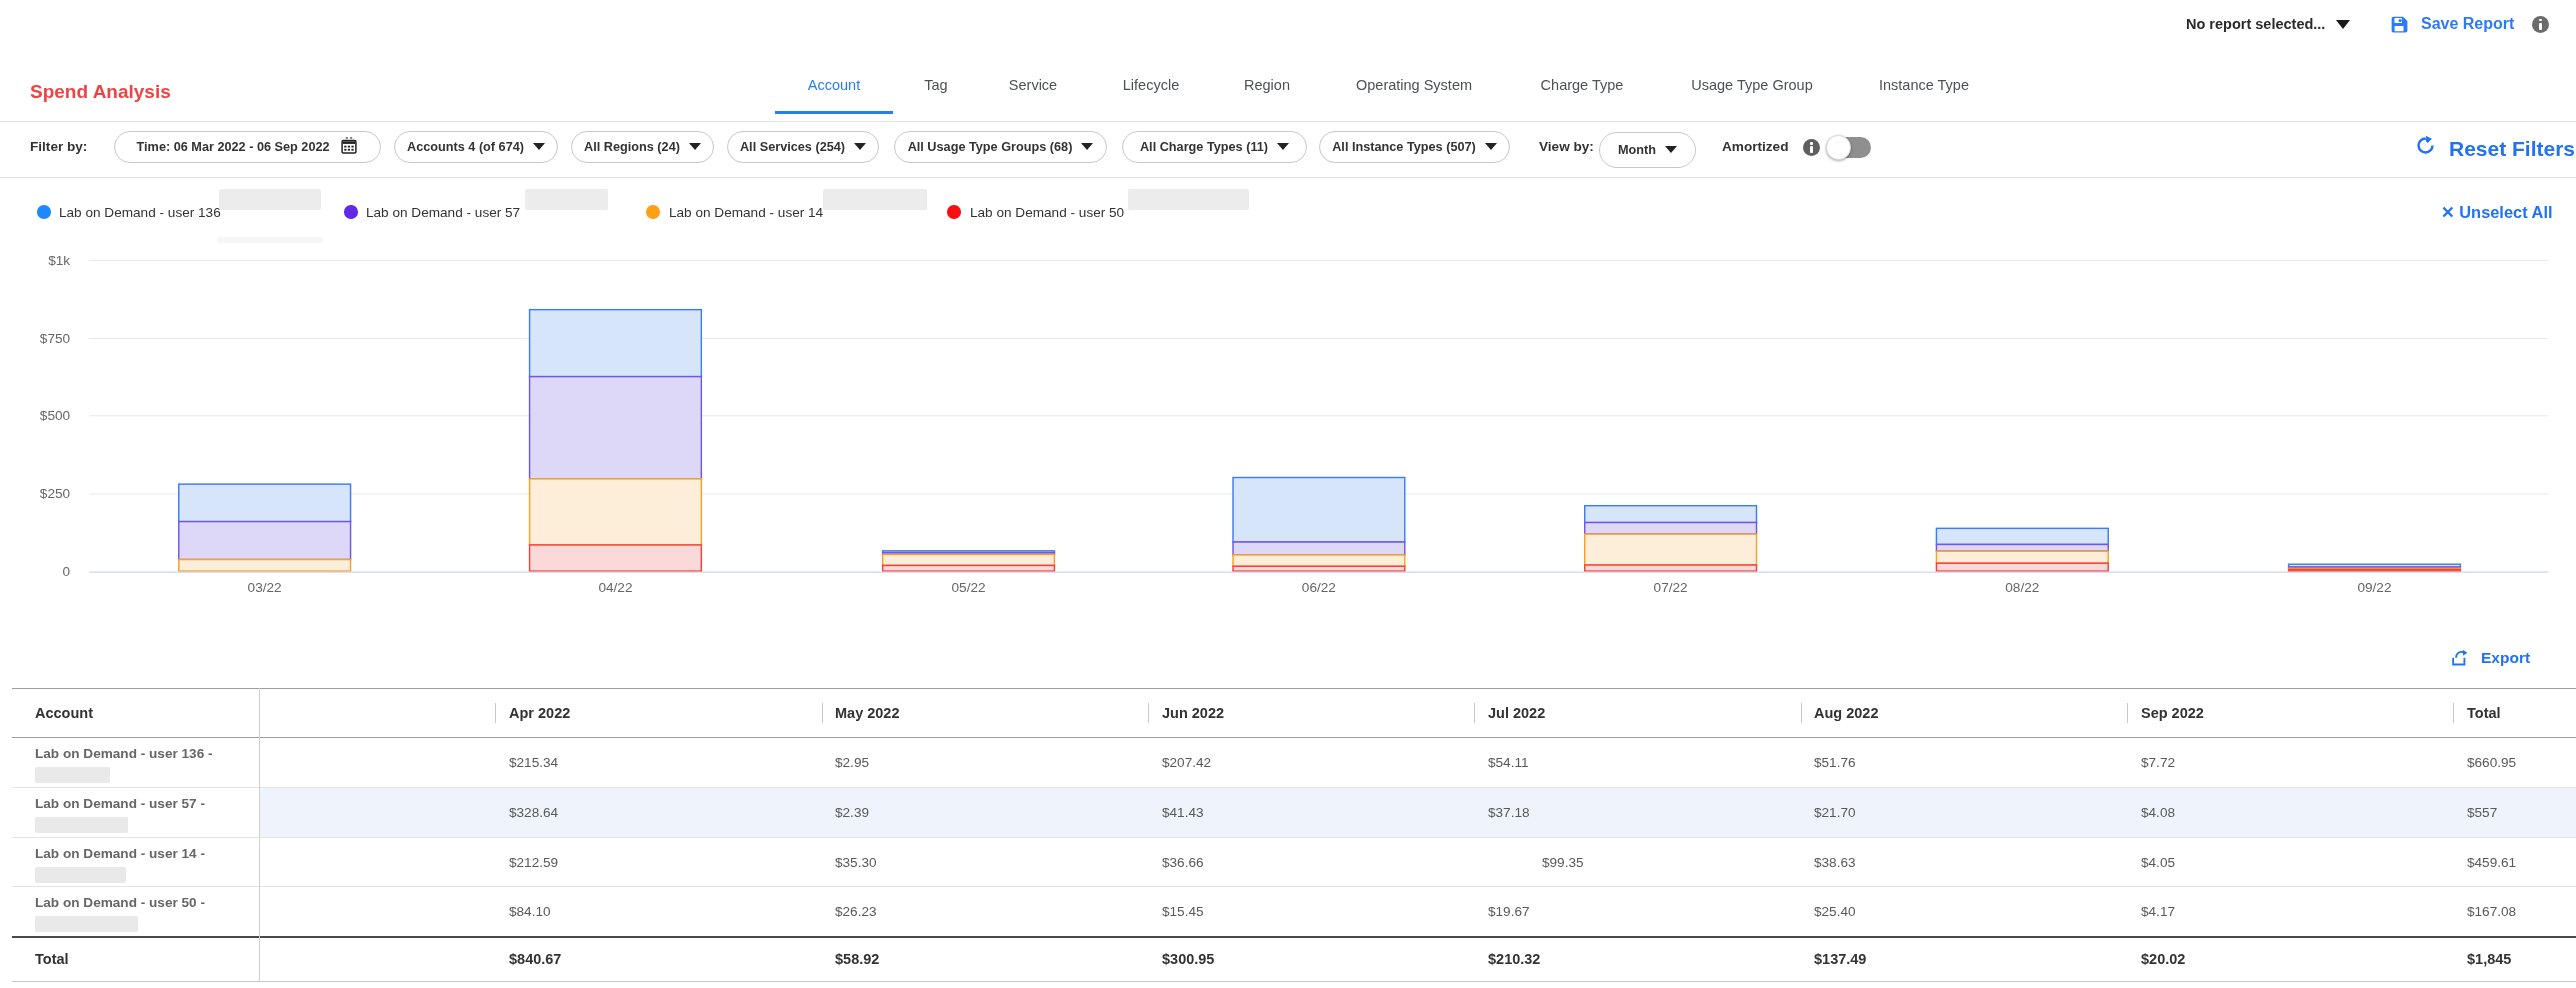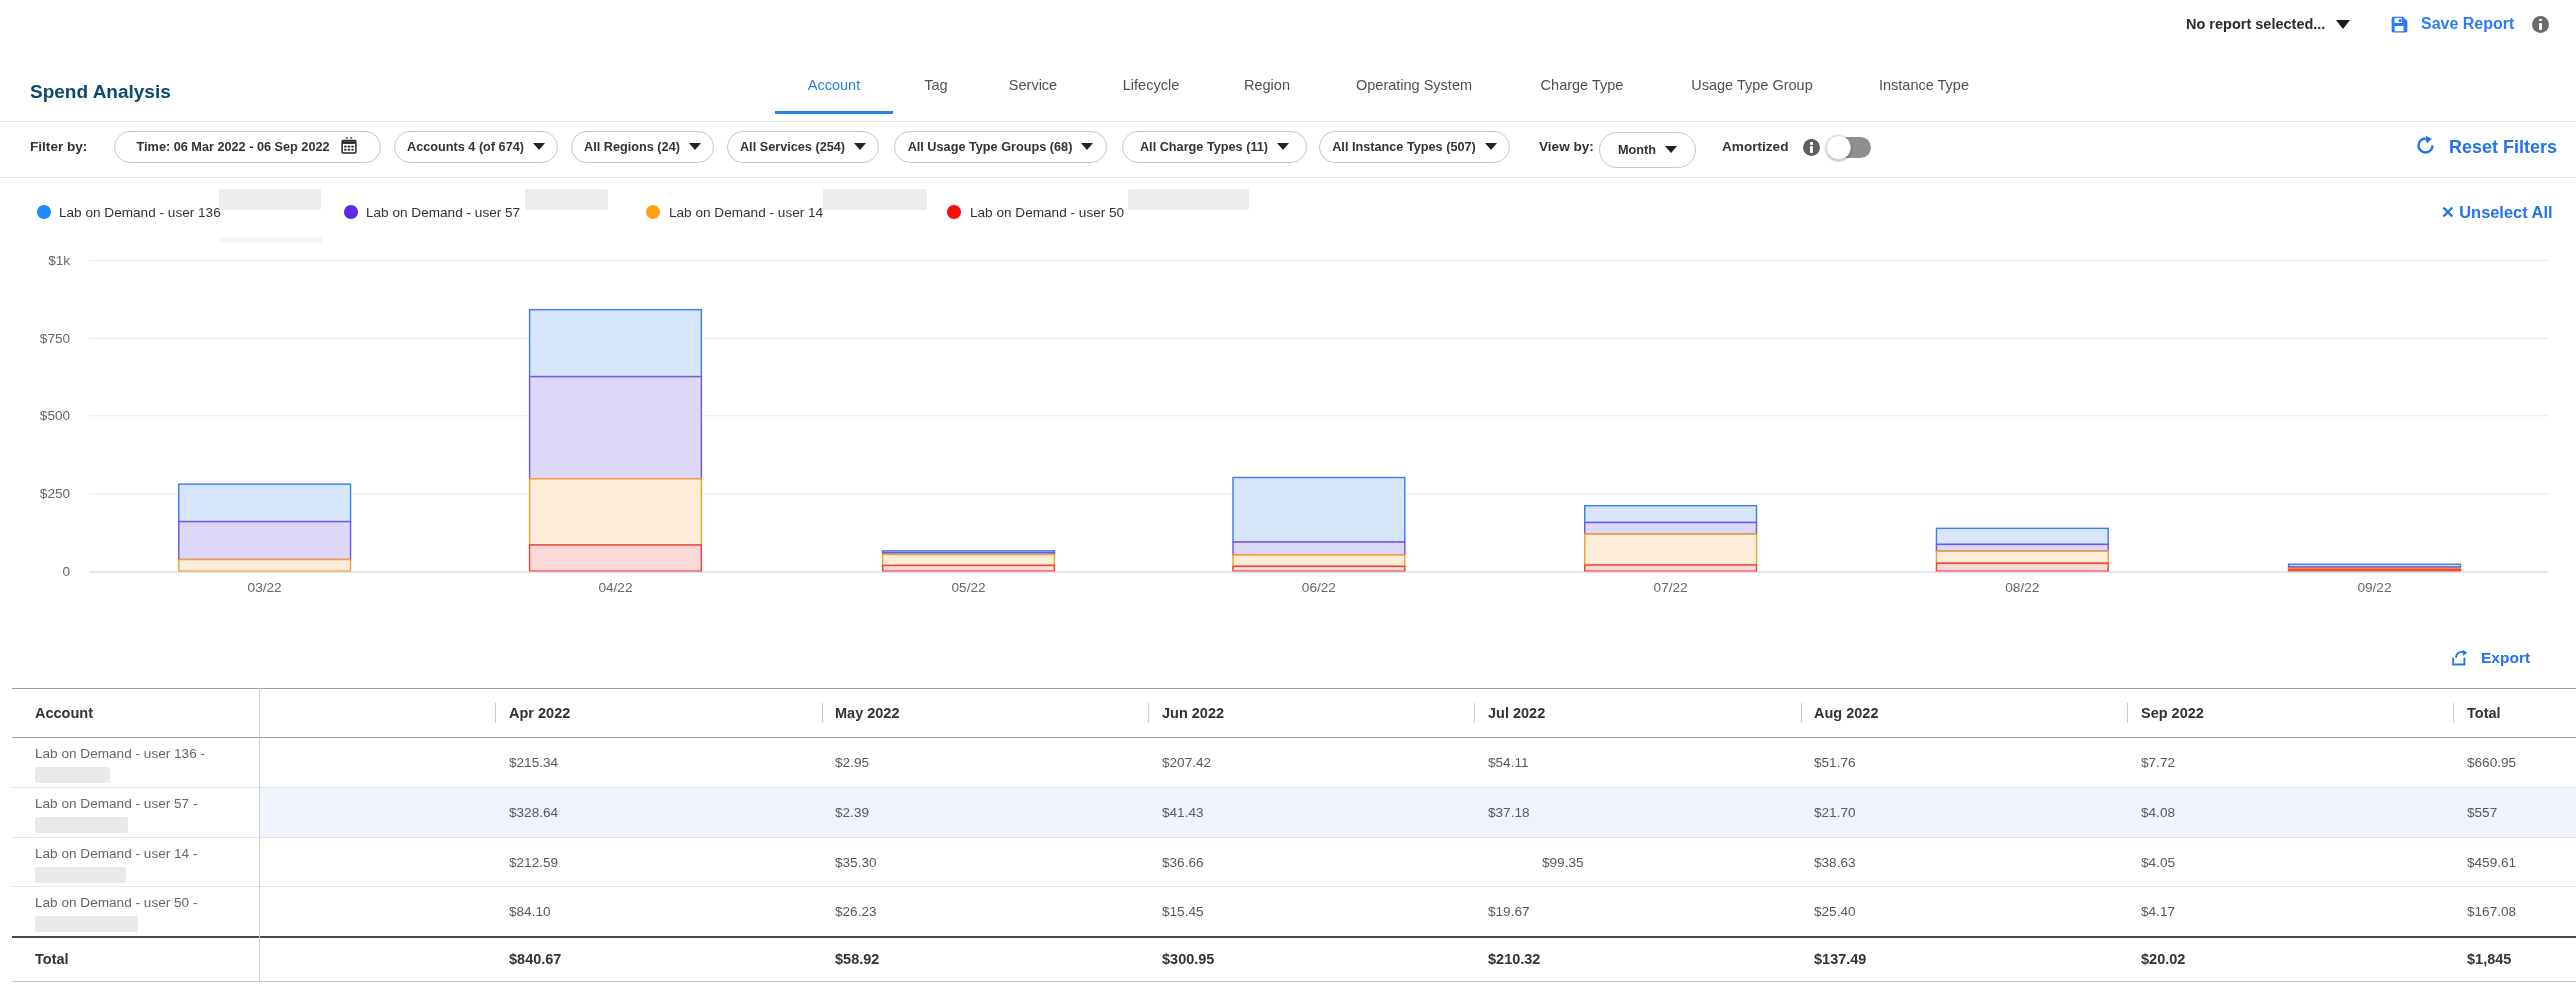--- a/index.html
+++ b/index.html
@@ -9,42 +9,42 @@
   .hline { position:absolute; height:0.9px; background:#e4e4e4; }
   .blue { color:#2173f2; }
   .pill { position:absolute; top:131px; height:32px; line-height:30px; border:0.9px solid #c8c8c8; border-radius:16.4px; font-size:12.7px; font-weight:bold; color:#333; text-align:center; background:#fff; }
   .caret { display:inline-block; width:0; height:0; border-left:6.4px solid transparent; border-right:6.4px solid transparent; border-top:7.3px solid #222; vertical-align:middle; margin-left:9px; margin-top:-2.7px; }
   .tab { position:absolute; top:77px; transform:translateX(-50%); font-size:14.5px; color:#4d5156; }
   .legtxt { position:absolute; top:205px; font-size:13.6px; color:#333; }
   .dot { position:absolute; top:205px; width:13.6px; height:13.6px; border-radius:50%; }
   .redact { position:absolute; background:#ececec; border-radius:1.8px; }
   .colhead { position:absolute; font-size:14.5px; font-weight:bold; color:#333; }
   .cell { position:absolute; font-size:13.6px; color:#595959; }
-  .acct { position:absolute; font-size:13.6px; color:#666; }
+  .acct { position:absolute; font-size:13.6px; color:#666;font-weight:bold; }
   .tick { position:absolute; width:0.9px; height:20px; background:#c9c9c9; }
 </style>
 </head>
 <body>
 <div id="page">
 
   <div class="abs" style="left:2186px; top:16.4px; font-size:14.5px; font-weight:bold; color:#2b2b2b;">No report selected...</div>
   <div class="abs" style="left:2336px; top:20px; width:0; height:0; border-left:7.3px solid transparent; border-right:7.3px solid transparent; border-top:9px solid #1a1a1a;"></div>
   <svg class="abs" style="left:2389px; top:13.6px;" width="21" height="21" viewBox="0 0 24 24">
       <path d="M3 5 a2 2 0 0 1 2-2 h11 l5 5 v11 a2 2 0 0 1-2 2 H5 a2 2 0 0 1-2-2 z" fill="#2b7bf6"></path>
       <rect x="6.2" y="4.6" width="8.6" height="5.8" rx="0.8" fill="#fff"></rect>
       <circle cx="12.7" cy="7.5" r="1.8" fill="#2b7bf6"></circle>
       <rect x="6.4" y="13.6" width="10.2" height="6.2" rx="0.8" fill="#fff"></rect>
     </svg>
   <div class="abs" style="left:2421px; top:14.5px; font-size:16px; font-weight:bold; color:#2b7bf6;">Save Report</div>
   <div class="abs" style="left:2532px; top:15.5px; width:17.3px; height:17.3px; border-radius:50%; background:#6b6b6b;">
       <div style="position:absolute; left:7.3px; top:3.2px; width:2.7px; height:2.7px; background:#fff; border-radius:0.9px;"></div>
       <div style="position:absolute; left:7.3px; top:7.3px; width:2.7px; height:6.8px; background:#fff; border-radius:0.9px;"></div>
     </div>
 
-  <div class="abs" style="left:30px; top:81px; font-size:19px; font-weight:bold; color:#0c4a6e;">Spend Analysis</div>
+  <div class="abs" style="left:30px; top:81px; font-size:19px; font-weight:bold; color:#ef4444;">Spend Analysis</div>
   <div class="tab" style="left:834px; color:#2680eb;">Account</div>
   <div class="tab" style="left:936px;">Tag</div>
   <div class="tab" style="left:1033px;">Service</div>
   <div class="tab" style="left:1151px;">Lifecycle</div>
   <div class="tab" style="left:1267px;">Region</div>
   <div class="tab" style="left:1414px;">Operating System</div>
   <div class="tab" style="left:1582px;">Charge Type</div>
   <div class="tab" style="left:1752px;">Usage Type Group</div>
   <div class="tab" style="left:1924px;">Instance Type</div>
   <div class="abs" style="left:775px; top:111px; width:118px; height:2.7px; background:#2680eb;"></div>
@@ -79,21 +79,21 @@
       <div style="position:absolute; left:7.3px; top:3.2px; width:2.7px; height:2.7px; background:#fff; border-radius:0.9px;"></div>
       <div style="position:absolute; left:7.3px; top:7.3px; width:2.7px; height:6.8px; background:#fff; border-radius:0.9px;"></div>
     </div>
   <div class="abs" style="left:1829px; top:137px; width:42px; height:21px; border-radius:11px; background:#8f8f8f;"></div>
   <div class="abs" style="left:1826px; top:135px; width:24.5px; height:24.5px; border-radius:50%; background:#fff; border:0.9px solid #d8d8d8; box-shadow:0 0.9px 2.7px rgba(0,0,0,0.35);"></div>
   <svg class="abs" style="left:2415px; top:135px;" width="21" height="21" viewBox="0 0 24 24">
       <path d="M12 4 a8 8 0 1 0 8 8" fill="none" stroke="#2173f2" stroke-width="2.8"></path>
       <path d="M12 4 L12 0.8 L12 7.2 Z M11 4 L19 4 L14.5 9.5 Z" fill="#2173f2" stroke="none"></path>
       <path d="M12.5 0.9 L19.4 4.6 L13 8 Z" fill="#2173f2"></path>
     </svg>
-  <div class="abs" style="left:2449px; top:137px; font-size:18px; font-weight:bold; color:#2173f2;">Reset Filters</div>
+  <div class="abs" style="left:2449px; top:137px; font-size:21px; font-weight:bold; color:#2173f2;">Reset Filters</div>
   <div class="hline" style="left:0; top:177px; width:2576px;"></div>
 
   <div class="dot" style="left:37px; background:#1e88ff;"></div>
   <div class="legtxt" style="left:59px;">Lab on Demand - user 136</div>
   <div class="redact" style="left:219px; top:189px; width:102px; height:21px;"></div>
   <div class="dot" style="left:344px; background:#6029e8;"></div>
   <div class="legtxt" style="left:366px;">Lab on Demand - user 57</div>
   <div class="redact" style="left:525px; top:189px; width:83px; height:21px;"></div>
   <div class="dot" style="left:646px; background:#ffa117;"></div>
   <div class="legtxt" style="left:669px;">Lab on Demand - user 14</div>

